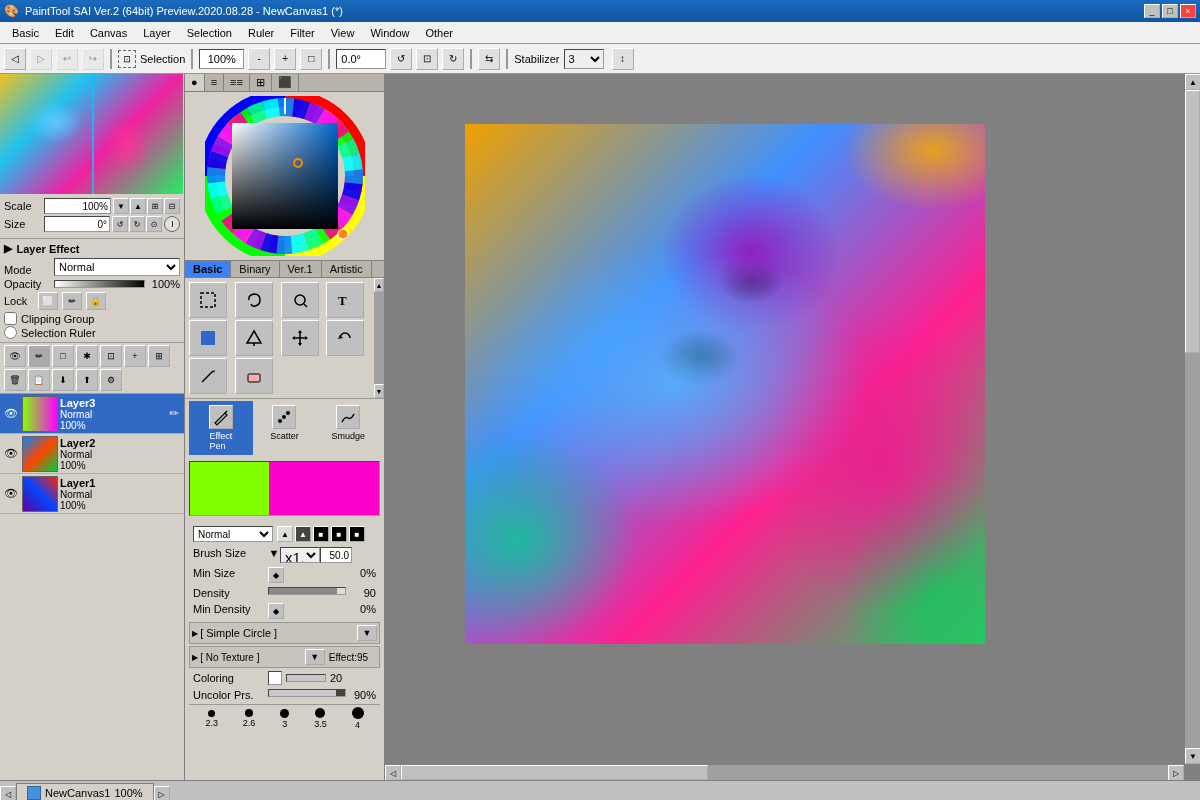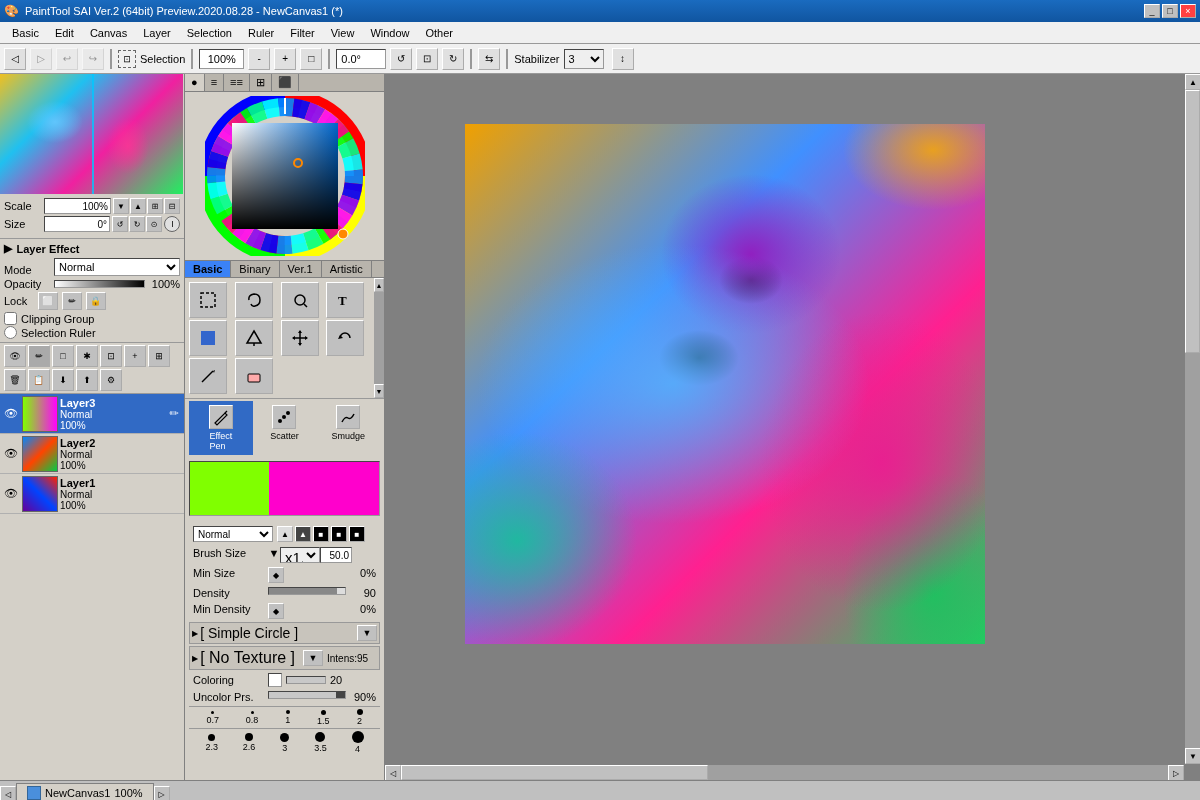--- a/index.html
+++ b/index.html
@@ -571,67 +571,45 @@
       </div>
 
       <div class="brush-row" style="padding:1px 4px;">
         <span class="brush-label">Min Density</span>
         <div style="width:16px;height:16px;background:#c0c0c0;border:1px outset #fff;display:flex;align-items:center;justify-content:center;font-size:8px;">◆</div>
         <span style="flex:1;text-align:right;font-size:11px;">0%</span>
       </div>
 
       <div class="brush-section">
         <span style="font-size:8px;margin-right:2px;">▶</span>
-        <span style="font-size:14px;flex:1;">[ Simple Circle ]</span>
+        <span style="font-size:11px;flex:1;">[ Simple Circle ]</span>
         <div style="width:20px;height:16px;background:#c0c0c0;border:1px outset #fff;display:flex;align-items:center;justify-content:center;font-size:9px;">▼</div>
       </div>
 
       <div class="brush-section">
         <span style="font-size:8px;margin-right:2px;">▶</span>
-        <span style="font-size:16px;flex:1;">[ No Texture ]</span>
+        <span style="font-size:10px;flex:1;">[ No Texture ]</span>
         <div style="width:20px;height:16px;background:#c0c0c0;border:1px outset #fff;display:flex;align-items:center;justify-content:center;font-size:9px;">▼</div>
-        <span style="font-size:10px;margin-left:4px;">Intens:</span>
+        <span style="font-size:10px;margin-left:4px;">Effect:</span>
         <span style="font-size:10px;width:20px;">95</span>
       </div>
 
       <div class="coloring-row" style="padding:1px 4px;">
         <span class="coloring-label">Coloring</span>
         <div class="coloring-check"></div>
         <div class="coloring-bar"></div>
         <span class="coloring-value">20</span>
       </div>
 
       <div class="brush-row" style="padding:1px 4px;">
         <span class="brush-label">Uncolor Prs.</span>
         <div style="flex:1;height:8px;background:linear-gradient(to right,#c8c8c8 0%,#c8c8c8 88%,#444 88%);border:1px inset #999;"></div>
         <span style="width:30px;text-align:right;font-size:11px;">90%</span>
       </div>
 
-      <div id="dots-row">
-        <div class="dot-item">
-          <div class="dot-circle" style="width:3px;height:3px;"></div>
-          <span>0.7</span>
-        </div>
-        <div class="dot-item">
-          <div class="dot-circle" style="width:3px;height:3px;"></div>
-          <span>0.8</span>
-        </div>
-        <div class="dot-item">
-          <div class="dot-circle" style="width:4px;height:4px;"></div>
-          <span>1</span>
-        </div>
-        <div class="dot-item">
-          <div class="dot-circle" style="width:5px;height:5px;"></div>
-          <span>1.5</span>
-        </div>
-        <div class="dot-item">
-          <div class="dot-circle" style="width:6px;height:6px;"></div>
-          <span>2</span>
-        </div>
-      </div>
       <div id="dots-row2" style="display:flex;align-items:center;justify-content:space-around;padding:2px 4px;background:#d4d0c8;border-top:1px solid #999;flex-wrap:wrap;">
         <div class="dot-item">
           <div class="dot-circle" style="width:7px;height:7px;"></div>
           <span>2.3</span>
         </div>
         <div class="dot-item">
           <div class="dot-circle" style="width:8px;height:8px;"></div>
           <span>2.6</span>
         </div>
         <div class="dot-item">

